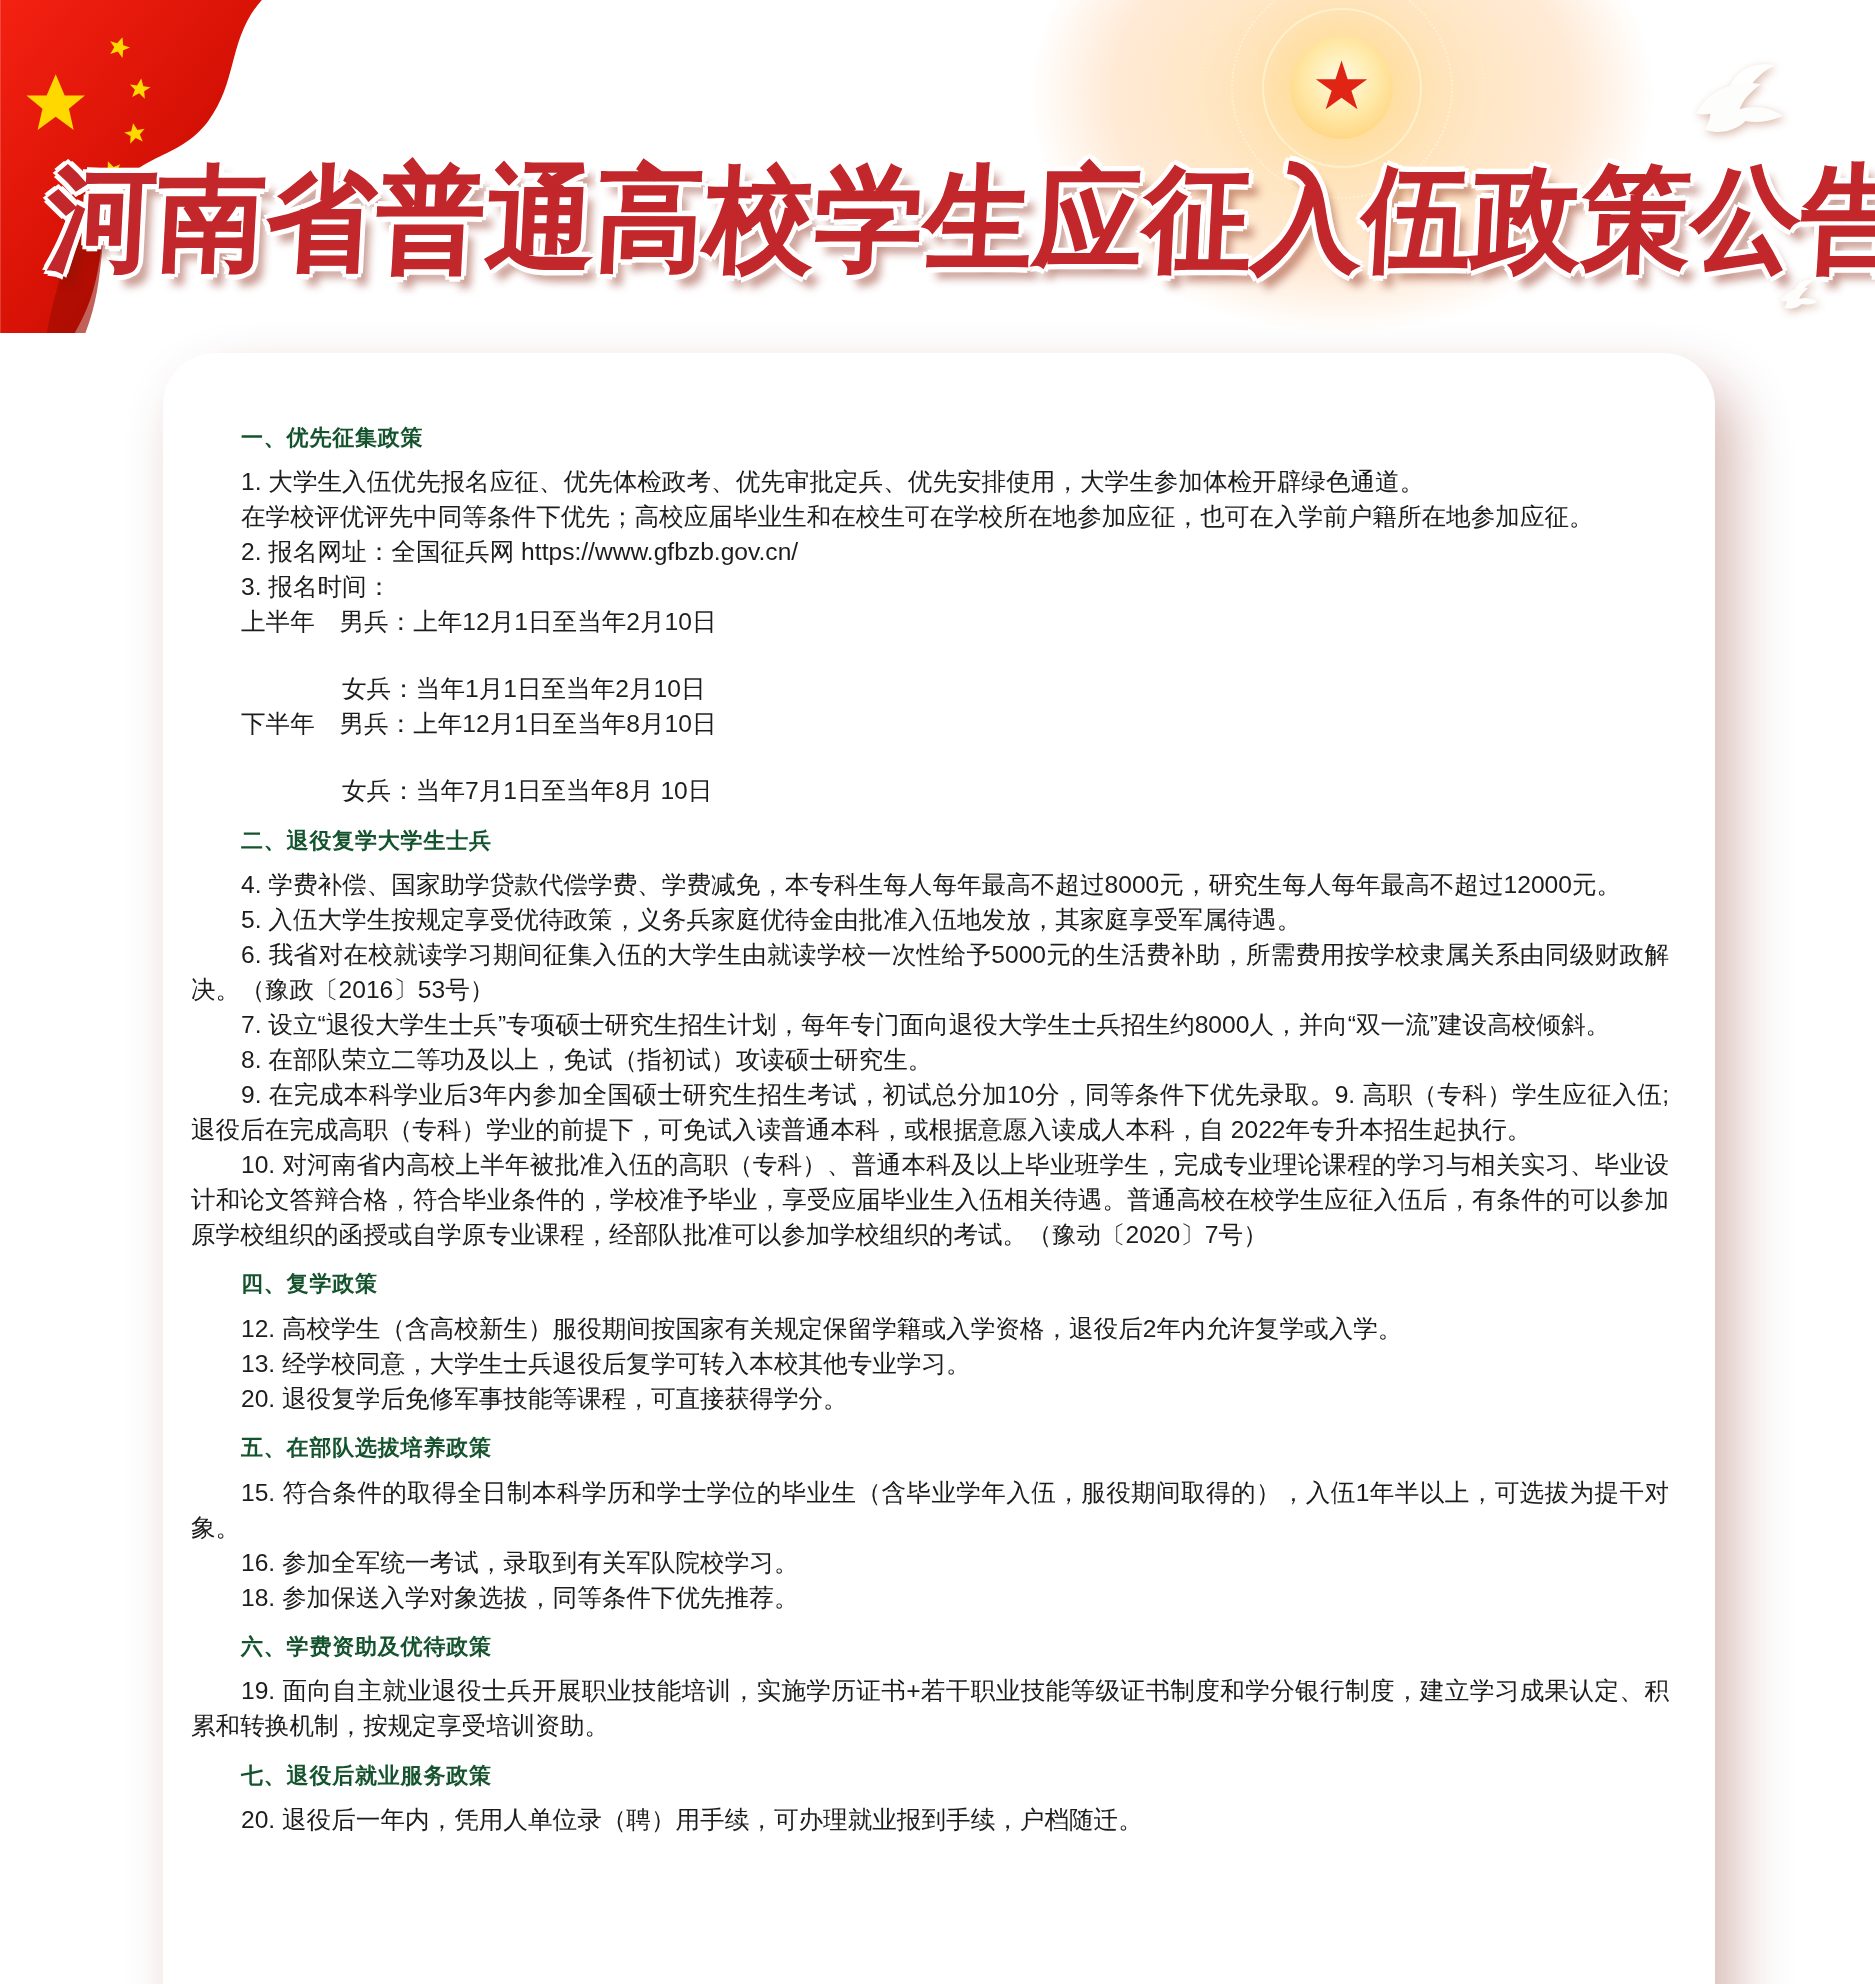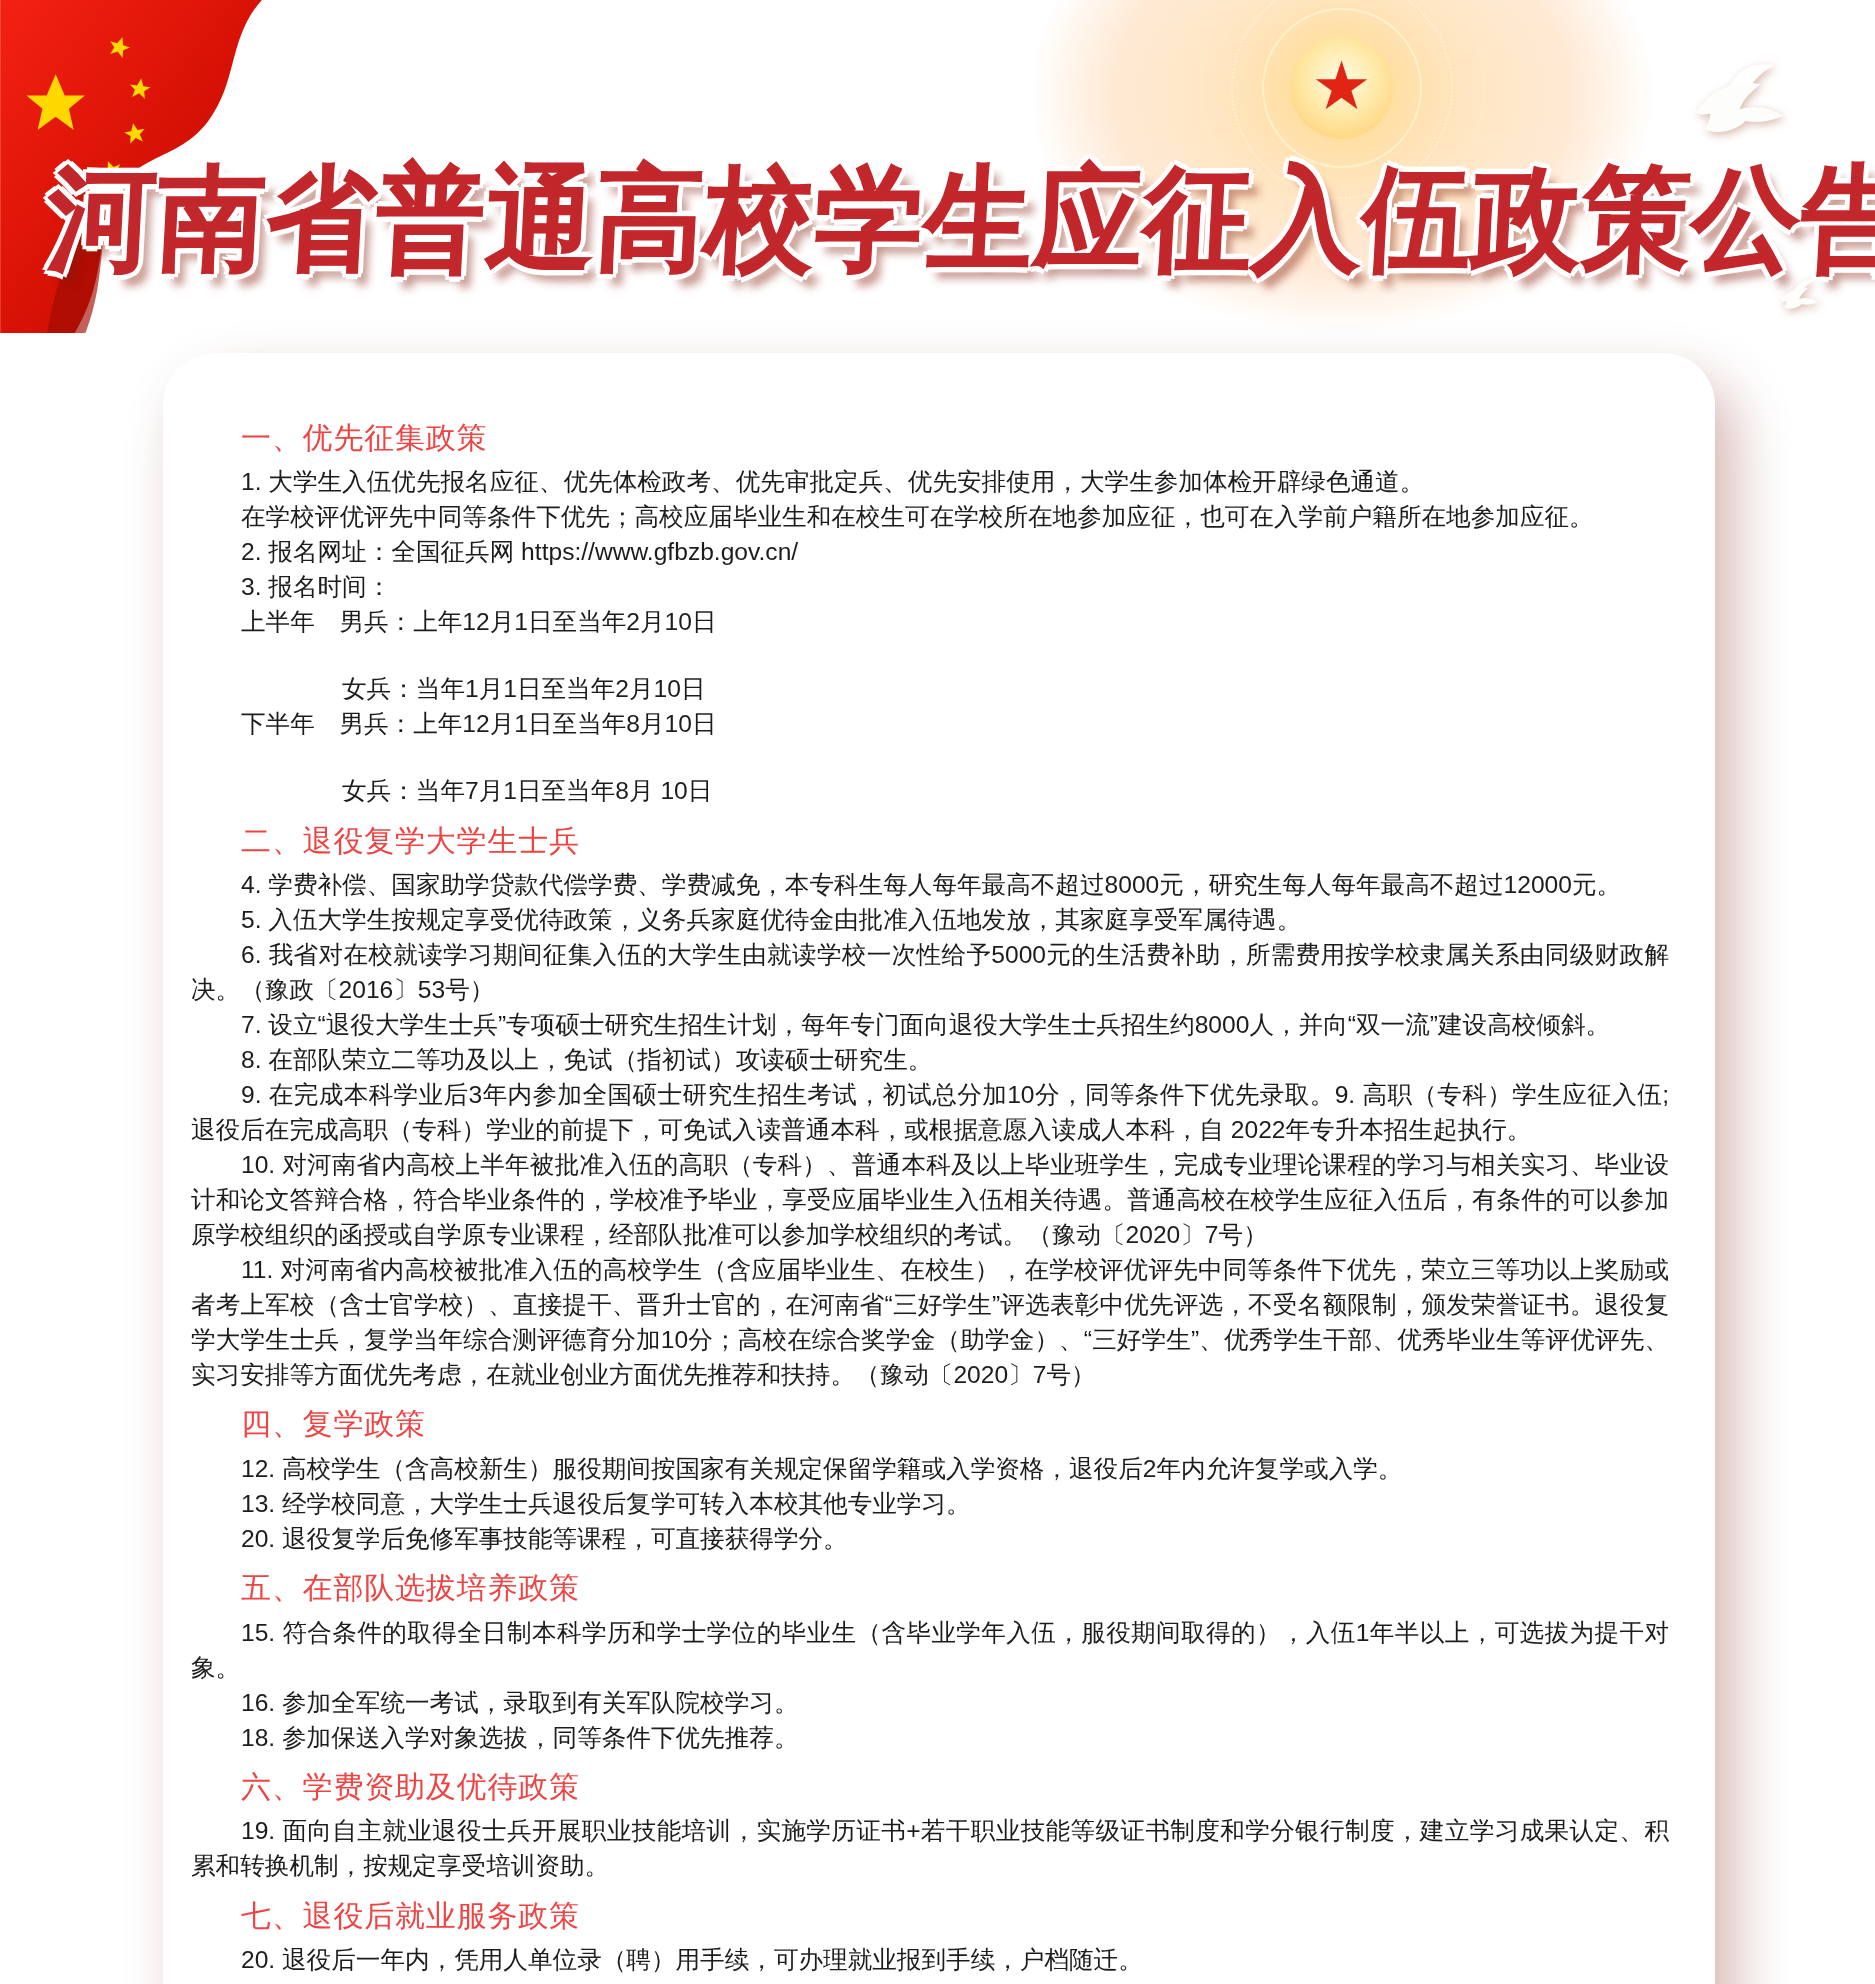--- a/index.html
+++ b/index.html
@@ -34,21 +34,21 @@
     text-shadow:-4px -4px 0 #fff,4px -4px 0 #fff,-4px 4px 0 #fff,4px 4px 0 #fff,
                 -5.6px 0 0 #fff,5.6px 0 0 #fff,0 -5.6px 0 #fff,0 5.6px 0 #fff,
                 10.3px 12px 8.7px rgba(130,25,5,.45);
     white-space:nowrap;}
 
   
   .card{position:absolute;left:163px;top:353px;width:1552px;height:2263px;background:#ffffff;
     border-radius:52px;z-index:3;box-shadow:20px 28px 56px rgba(120,20,0,.30);overflow:hidden;}
   .card-content{padding:52px 46px 0 28px;font-size:24.6px;line-height:35px;color:#1c1c1c;
     text-align:justify;}
-  .sec-heading{color:#ef4444;font-weight:normal;font-size:30px;line-height:47px;
+  .sec-heading{color:#14532d;font-weight:bold;font-size:22px;line-height:47px;
     text-indent:50px;margin:8.7px 0 3.2px 0;letter-spacing:0.8px;}
   p.para{margin:0;text-indent:50px;}
   p.para.deep{text-indent:151px;margin-top:32px;}
 
   
   .tl-flag{position:absolute;left:0;top:0;z-index:2;}
   .dove{position:absolute;z-index:2;filter:drop-shadow(2.4px 3.2px 4px rgba(150,60,20,.35));}
   .dove.big{left:1683px;top:60px;width:103px;}
   .dove.small{left:1775px;top:278px;width:44px;}
 </style>
@@ -109,21 +109,20 @@
         <p class="para">下半年　男兵：上年12月1日至当年8月10日</p>
         <p class="para deep">女兵：当年7月1日至当年8月 10日</p>
         <div class="sec-heading">二、退役复学大学生士兵</div>
         <p class="para">4. 学费补偿、国家助学贷款代偿学费、学费减免，本专科生每人每年最高不超过8000元，研究生每人每年最高不超过12000元。</p>
         <p class="para">5. 入伍大学生按规定享受优待政策，义务兵家庭优待金由批准入伍地发放，其家庭享受军属待遇。</p>
         <p class="para">6. 我省对在校就读学习期间征集入伍的大学生由就读学校一次性给予5000元的生活费补助，所需费用按学校隶属关系由同级财政解决。（豫政〔2016〕53号）</p>
         <p class="para">7. 设立“退役大学生士兵”专项硕士研究生招生计划，每年专门面向退役大学生士兵招生约8000人，并向“双一流”建设高校倾斜。</p>
         <p class="para">8. 在部队荣立二等功及以上，免试（指初试）攻读硕士研究生。</p>
         <p class="para">9. 在完成本科学业后3年内参加全国硕士研究生招生考试，初试总分加10分，同等条件下优先录取。9. 高职（专科）学生应征入伍;退役后在完成高职（专科）学业的前提下，可免试入读普通本科，或根据意愿入读成人本科，自 2022年专升本招生起执行。</p>
         <p class="para">10. 对河南省内高校上半年被批准入伍的高职（专科）、普通本科及以上毕业班学生，完成专业理论课程的学习与相关实习、毕业设计和论文答辩合格，符合毕业条件的，学校准予毕业，享受应届毕业生入伍相关待遇。普通高校在校学生应征入伍后，有条件的可以参加原学校组织的函授或自学原专业课程，经部队批准可以参加学校组织的考试。（豫动〔2020〕7号）</p>
-        <p class="para">11. 对河南省内高校被批准入伍的高校学生（含应届毕业生、在校生），在学校评优评先中同等条件下优先，荣立三等功以上奖励或者考上军校（含士官学校）、直接提干、晋升士官的，在河南省“三好学生”评选表彰中优先评选，不受名额限制，颁发荣誉证书。退役复学大学生士兵，复学当年综合测评德育分加10分；高校在综合奖学金（助学金）、“三好学生”、优秀学生干部、优秀毕业生等评优评先、实习安排等方面优先考虑，在就业创业方面优先推荐和扶持。（豫动〔2020〕7号）</p>
         <div class="sec-heading">四、复学政策</div>
         <p class="para">12. 高校学生（含高校新生）服役期间按国家有关规定保留学籍或入学资格，退役后2年内允许复学或入学。</p>
         <p class="para">13. 经学校同意，大学生士兵退役后复学可转入本校其他专业学习。</p>
         <p class="para">20. 退役复学后免修军事技能等课程，可直接获得学分。</p>
         <div class="sec-heading">五、在部队选拔培养政策</div>
         <p class="para">15. 符合条件的取得全日制本科学历和学士学位的毕业生（含毕业学年入伍，服役期间取得的），入伍1年半以上，可选拔为提干对象。</p>
         <p class="para">16. 参加全军统一考试，录取到有关军队院校学习。</p>
         <p class="para">18. 参加保送入学对象选拔，同等条件下优先推荐。</p>
         <div class="sec-heading">六、学费资助及优待政策</div>
         <p class="para">19. 面向自主就业退役士兵开展职业技能培训，实施学历证书+若干职业技能等级证书制度和学分银行制度，建立学习成果认定、积累和转换机制，按规定享受培训资助。</p>

